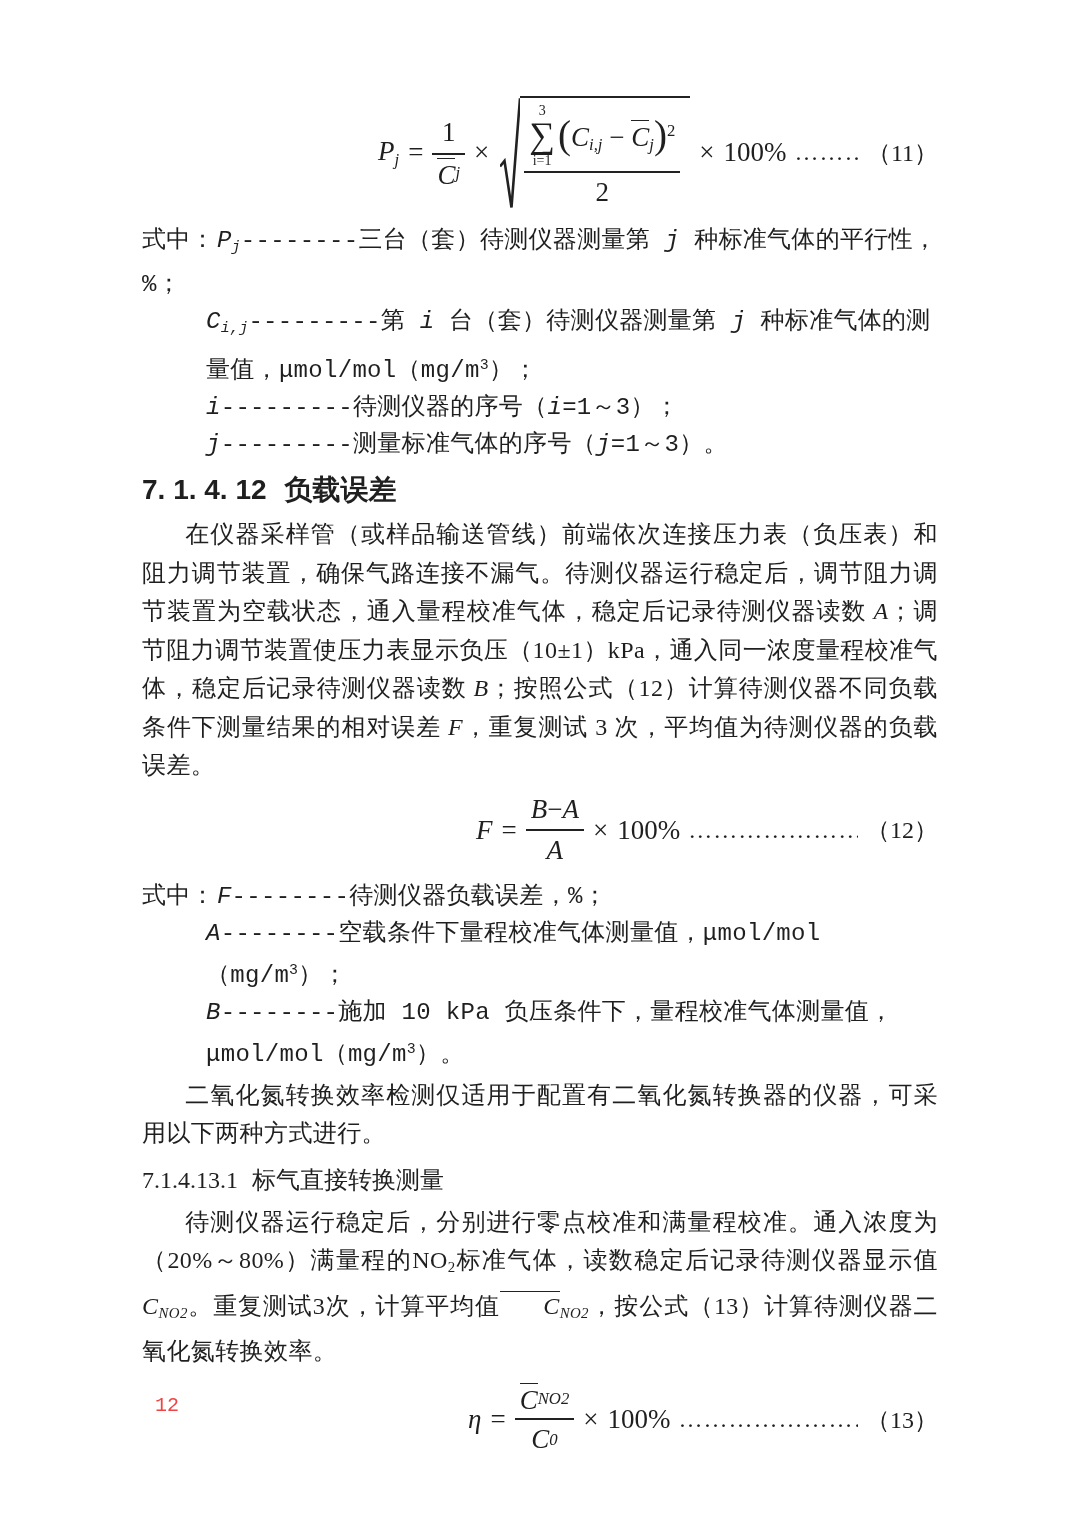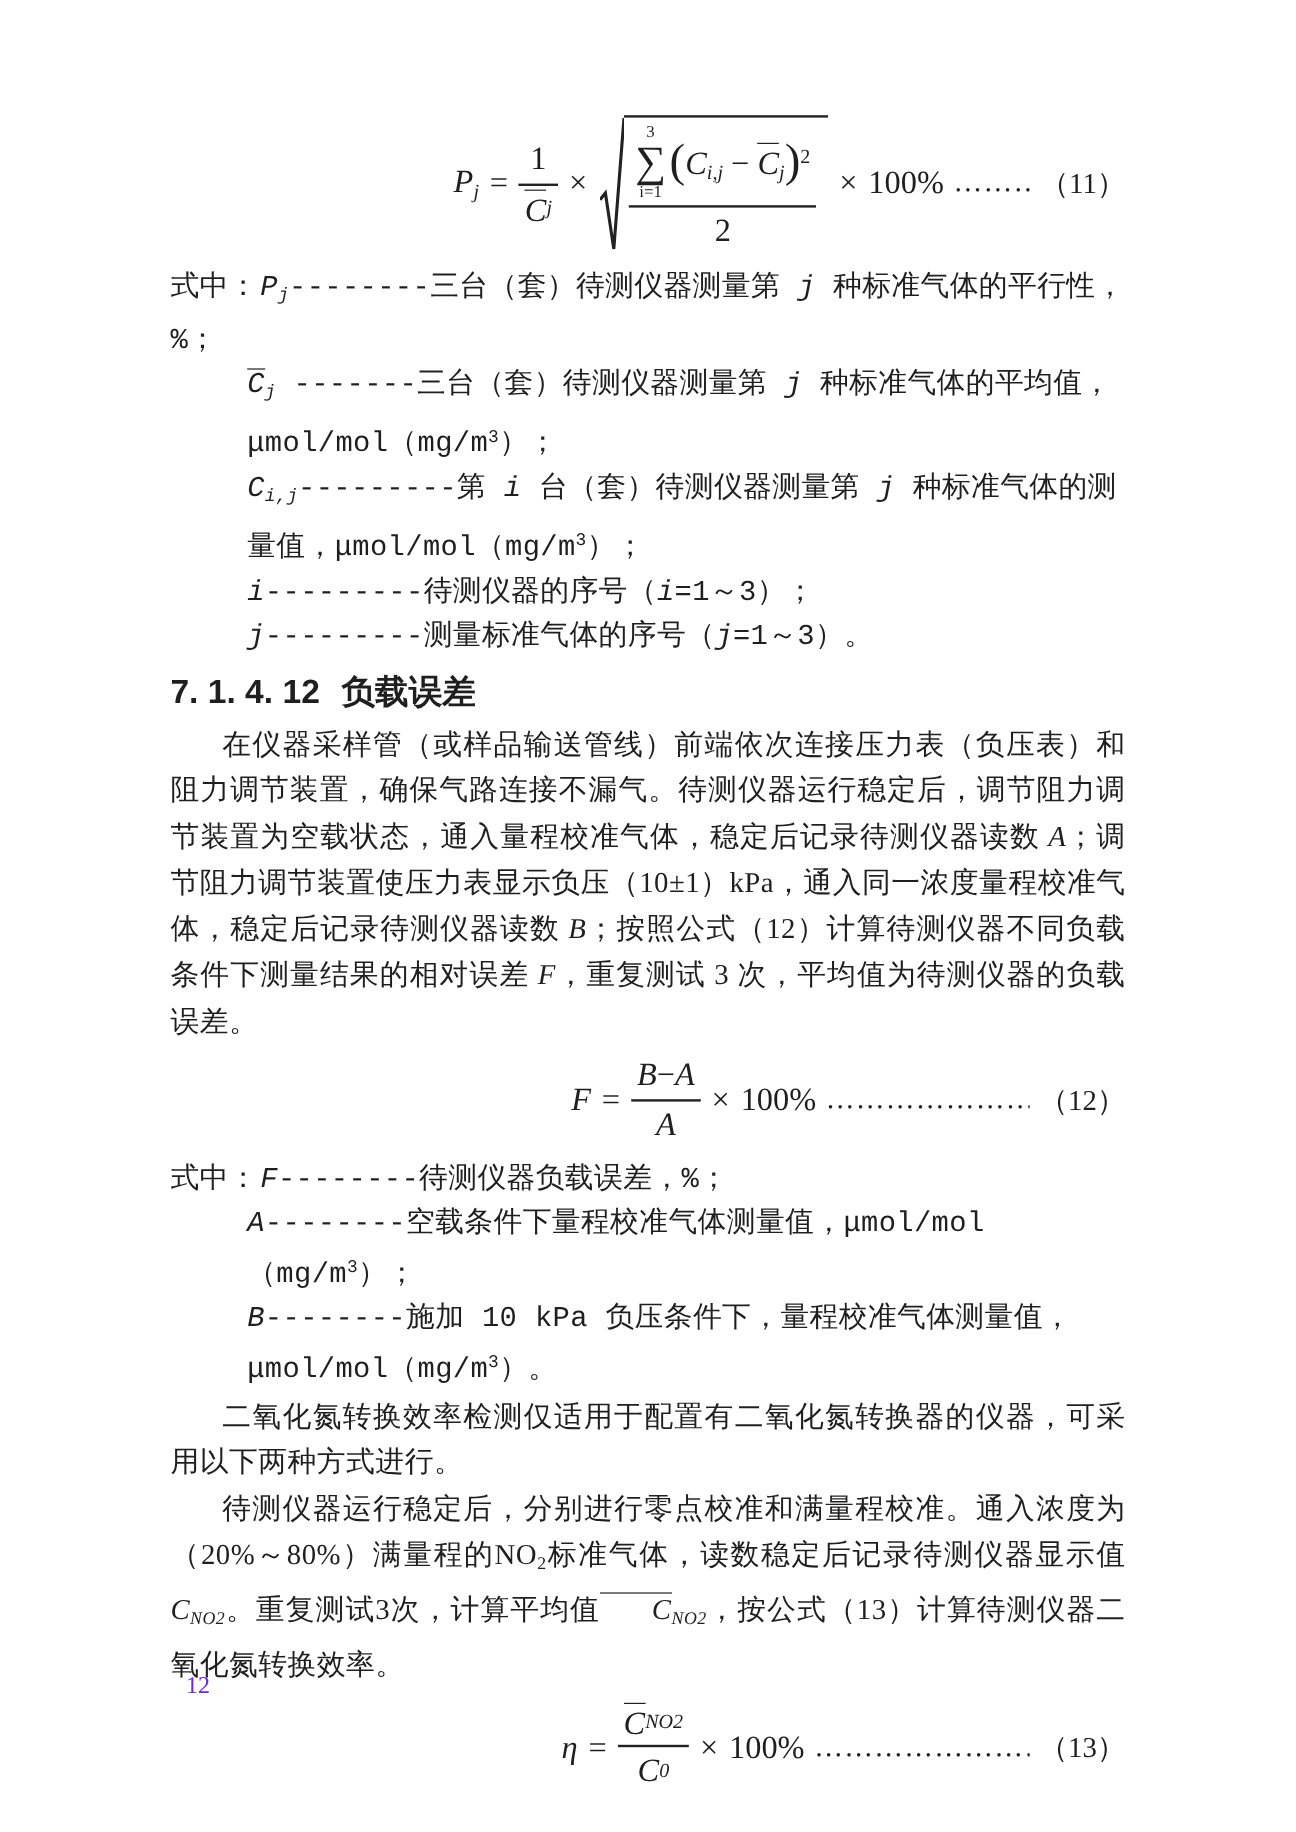--- a/index.html
+++ b/index.html
@@ -59,21 +59,21 @@
   .sum-b{}
 
   
   .s-i{font-style:italic;}
   .s-sub{font-size:.62em;vertical-align:-.28em;}
   .s-sup{font-size:.62em;vertical-align:.55em;}
   .s-ov{display:inline-block;border-top:1.6px solid #222;padding-top:1px;line-height:1.12;}
   .s-bp{font-size:1.45em;line-height:1;vertical-align:-.06em;}
 
   .page-num{position:absolute;left:155px;top:1394px;font-size:20px;
-    font-family:Liberation Serif, serif;color:#6d28d9;}
+    font-family:Liberation Mono, monospace;color:#ef4444;}
 </style>
 </head>
 <body>
 
 <div class="content">
 
   <div class="frow f11-row">
     <span class="sp11"></span>
     <span class="fml">
       <span><span class="s-i">P</span><span class="s-i s-sub">j</span></span>
@@ -112,21 +112,20 @@
       </span>
       <span class="mx">×</span>
       <span>100%</span>
     </span>
     <span class="fdots">………………………………………………………………</span>
     <span class="fnum">（11）</span>
   </div>
 
   <div class="defs">
     <p class="def"><span class="def-label">式中：</span><span><span class="s-i">P</span><span class="s-i s-sub">j</span><span>--------三台（套）待测仪器测量第 </span><span class="s-i">j</span><span> 种标准气体的平行性，%；</span></span></p>
-    <p class="def cont"><span class="s-i s-ov">C</span><span class="s-i s-sub">j</span><span> -------三台（套）待测仪器测量第 </span><span class="s-i">j</span><span> 种标准气体的平均值，μmol/mol（mg/m</span><span class="s-sup">3</span><span>）；</span></p>
     <p class="def cont"><span class="s-i">C</span><span class="s-i s-sub">i,j</span><span>---------第 </span><span class="s-i">i</span><span> 台（套）待测仪器测量第 </span><span class="s-i">j</span><span> 种标准气体的测量值，μmol/mol（mg/m</span><span class="s-sup">3</span><span>）；</span></p>
     <p class="def cont"><span class="s-i">i</span><span>---------待测仪器的序号（</span><span class="s-i">i</span><span>=1～3）；</span></p>
     <p class="def cont"><span class="s-i">j</span><span>---------测量标准气体的序号（</span><span class="s-i">j</span><span>=1～3）。</span></p>
   </div>
 
   <div class="h3">
     <span>7. 1. 4. 12</span><span class="ht">负载误差</span>
   </div>
   <p class="body-p indent"><span>在仪器采样管（或样品输送管线）前端依次连接压力表（负压表）和阻力调节装置，确保气路连接不漏气。待测仪器运行稳定后，调节阻力调节装置为空载状态，通入量程校准气体，稳定后记录待测仪器读数 </span><span class="s-i">A</span><span>；调节阻力调节装置使压力表显示负压（10±1）kPa，通入同一浓度量程校准气体，稳定后记录待测仪器读数 </span><span class="s-i">B</span><span>；按照公式（12）计算待测仪器不同负载条件下测量结果的相对误差 </span><span class="s-i">F</span><span>，重复测试 3 次，平均值为待测仪器的负载误差。</span></p>
 
@@ -154,20 +153,23 @@
   </div>
 
   <div class="defs">
     <p class="def"><span class="def-label">式中：</span><span><span class="s-i">F</span><span>--------待测仪器负载误差，%；</span></span></p>
     <p class="def cont"><span class="s-i">A</span><span>--------空载条件下量程校准气体测量值，μmol/mol（mg/m</span><span class="s-sup">3</span><span>）；</span></p>
     <p class="def cont"><span class="s-i">B</span><span>--------施加 10 kPa 负压条件下，量程校准气体测量值，μmol/mol（mg/m</span><span class="s-sup">3</span><span>）。</span></p>
   </div>
 
   <p class="body-p indent"><span>二氧化氮转换效率检测仅适用于配置有二氧化氮转换器的仪器，可采用以下两种方式进行。</span></p>
 
+  <div class="h4">
+    <span>7.1.4.13.1</span><span class="ht">标气直接转换测量</span>
+  </div>
   <p class="body-p indent"><span>待测仪器运行稳定后，分别进行零点校准和满量程校准。通入浓度为（20%～80%）满量程的NO</span><span class="s-sub">2</span><span>标准气体，读数稳定后记录待测仪器显示值</span><span class="s-i">C</span><span class="s-i s-sub">NO2</span><span>。重复测试3次，计算平均值</span><span class="s-i s-ov">C</span><span class="s-i s-sub">NO2</span><span>，按公式（13）计算待测仪器二氧化氮转换效率。</span></p>
 
   <div class="frow f13-row">
     <span class="sp13"></span>
     <span class="fml">
       <span><span class="s-i">η</span></span>
       <span class="mx">=</span>
       <span class="frac">
         <span class="fr-n">
             <span class="s-i s-ov">C</span>

